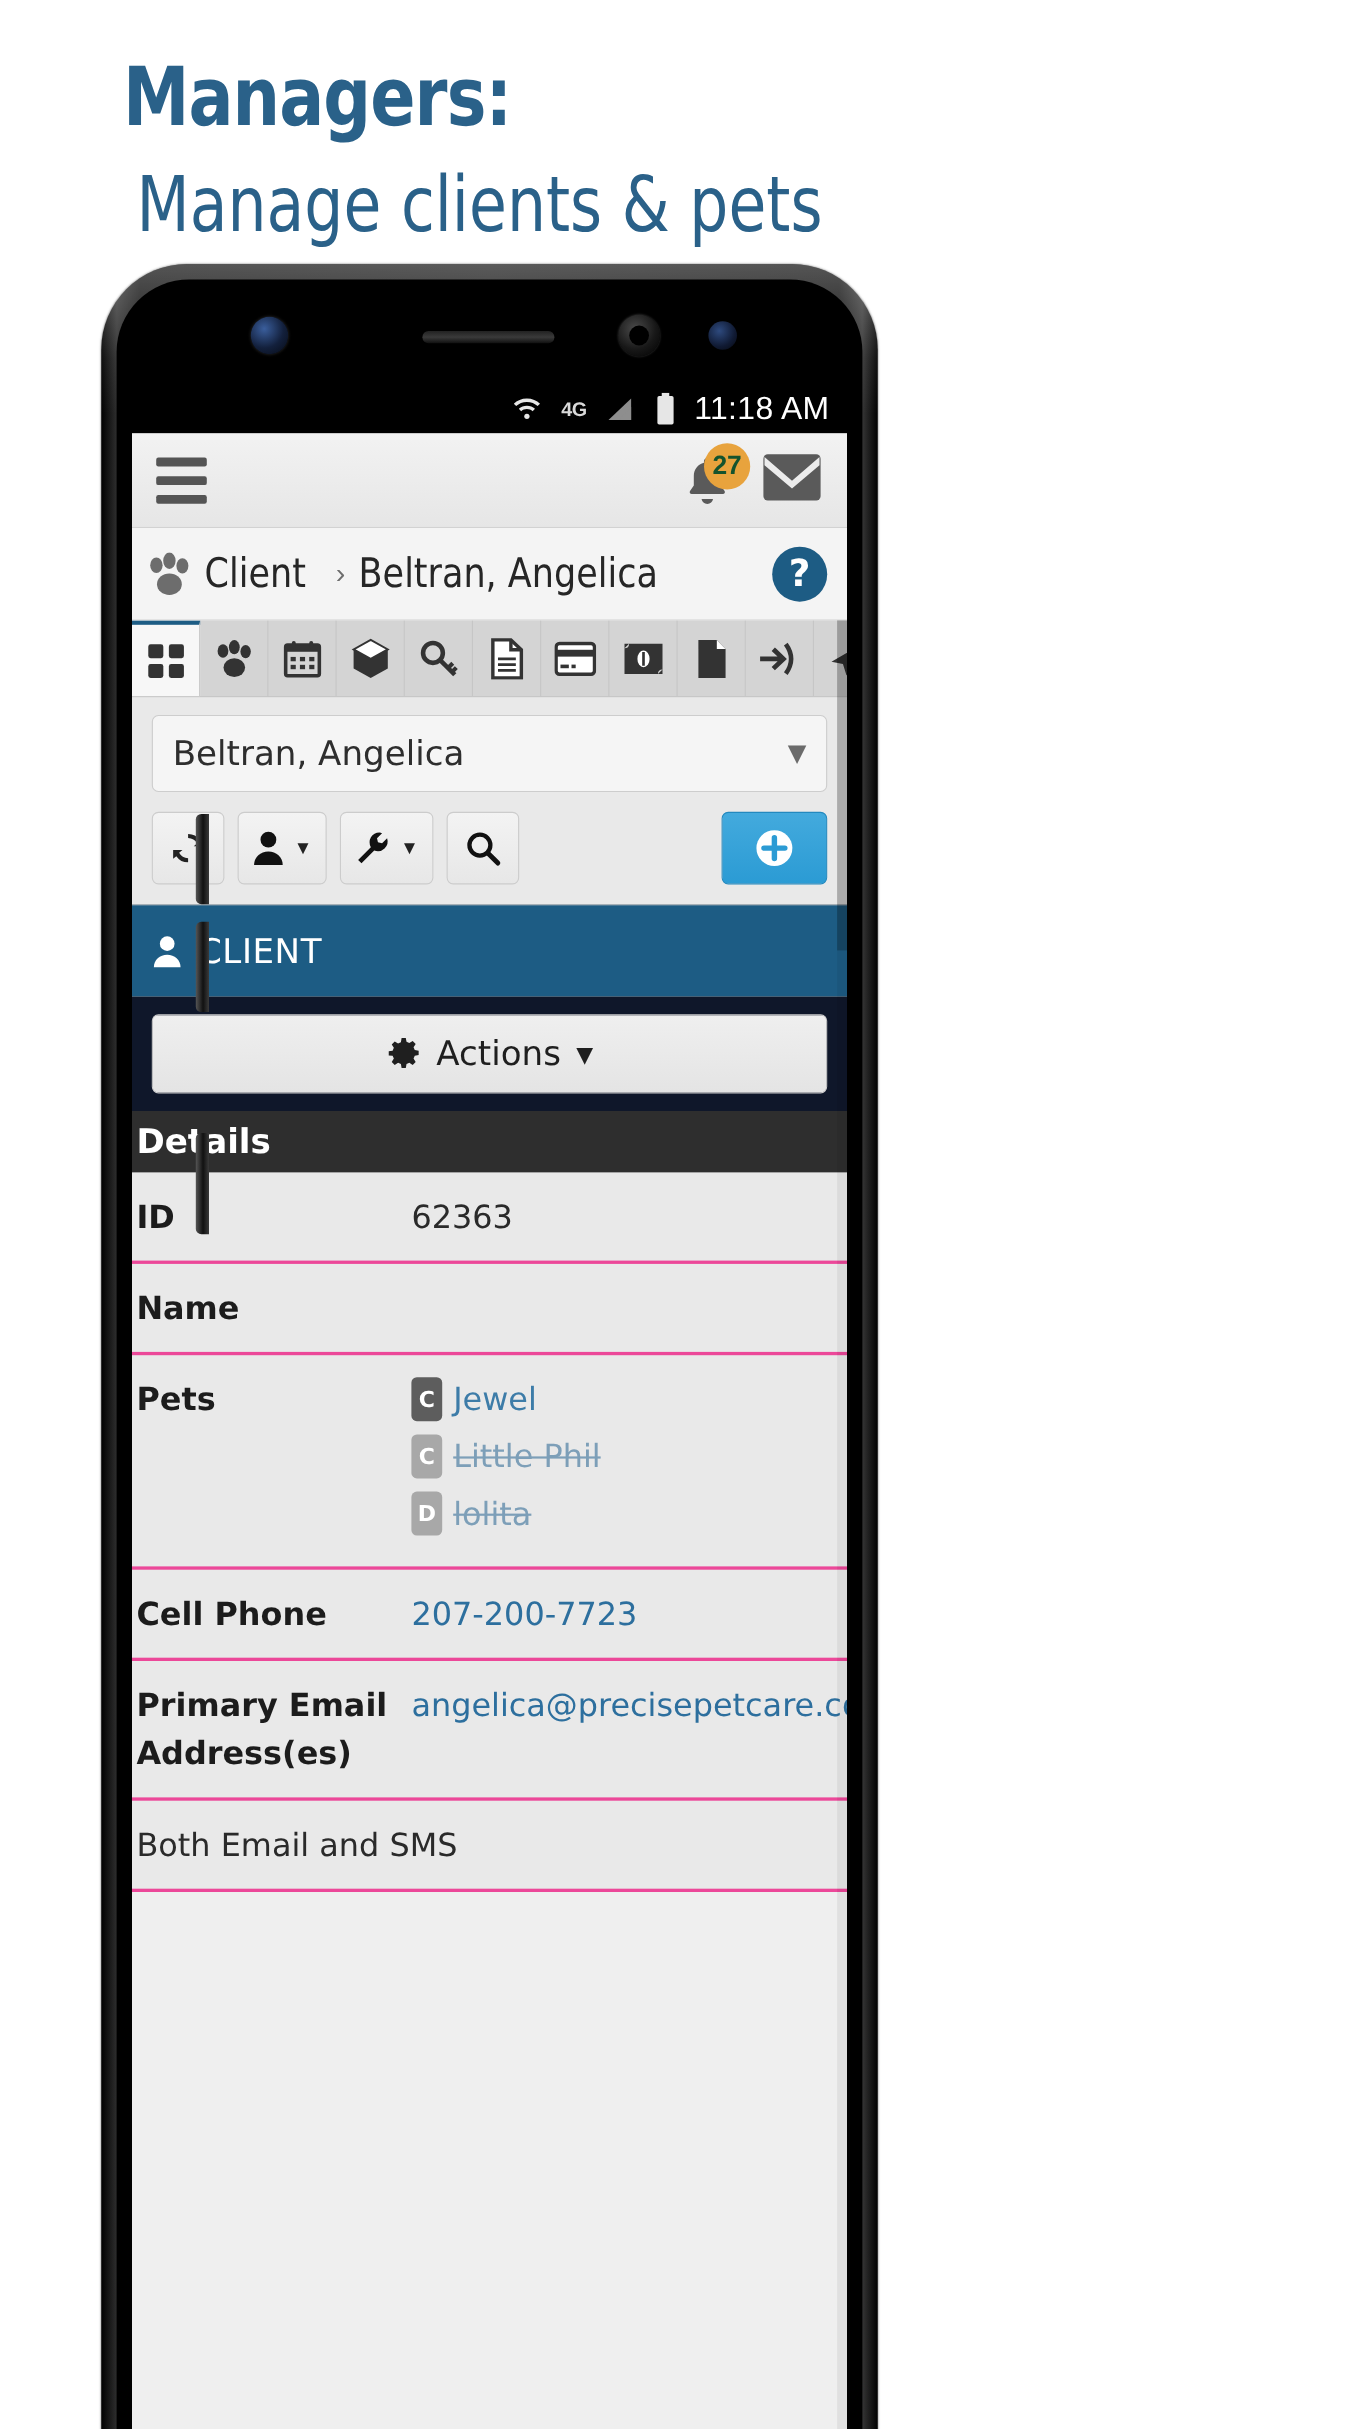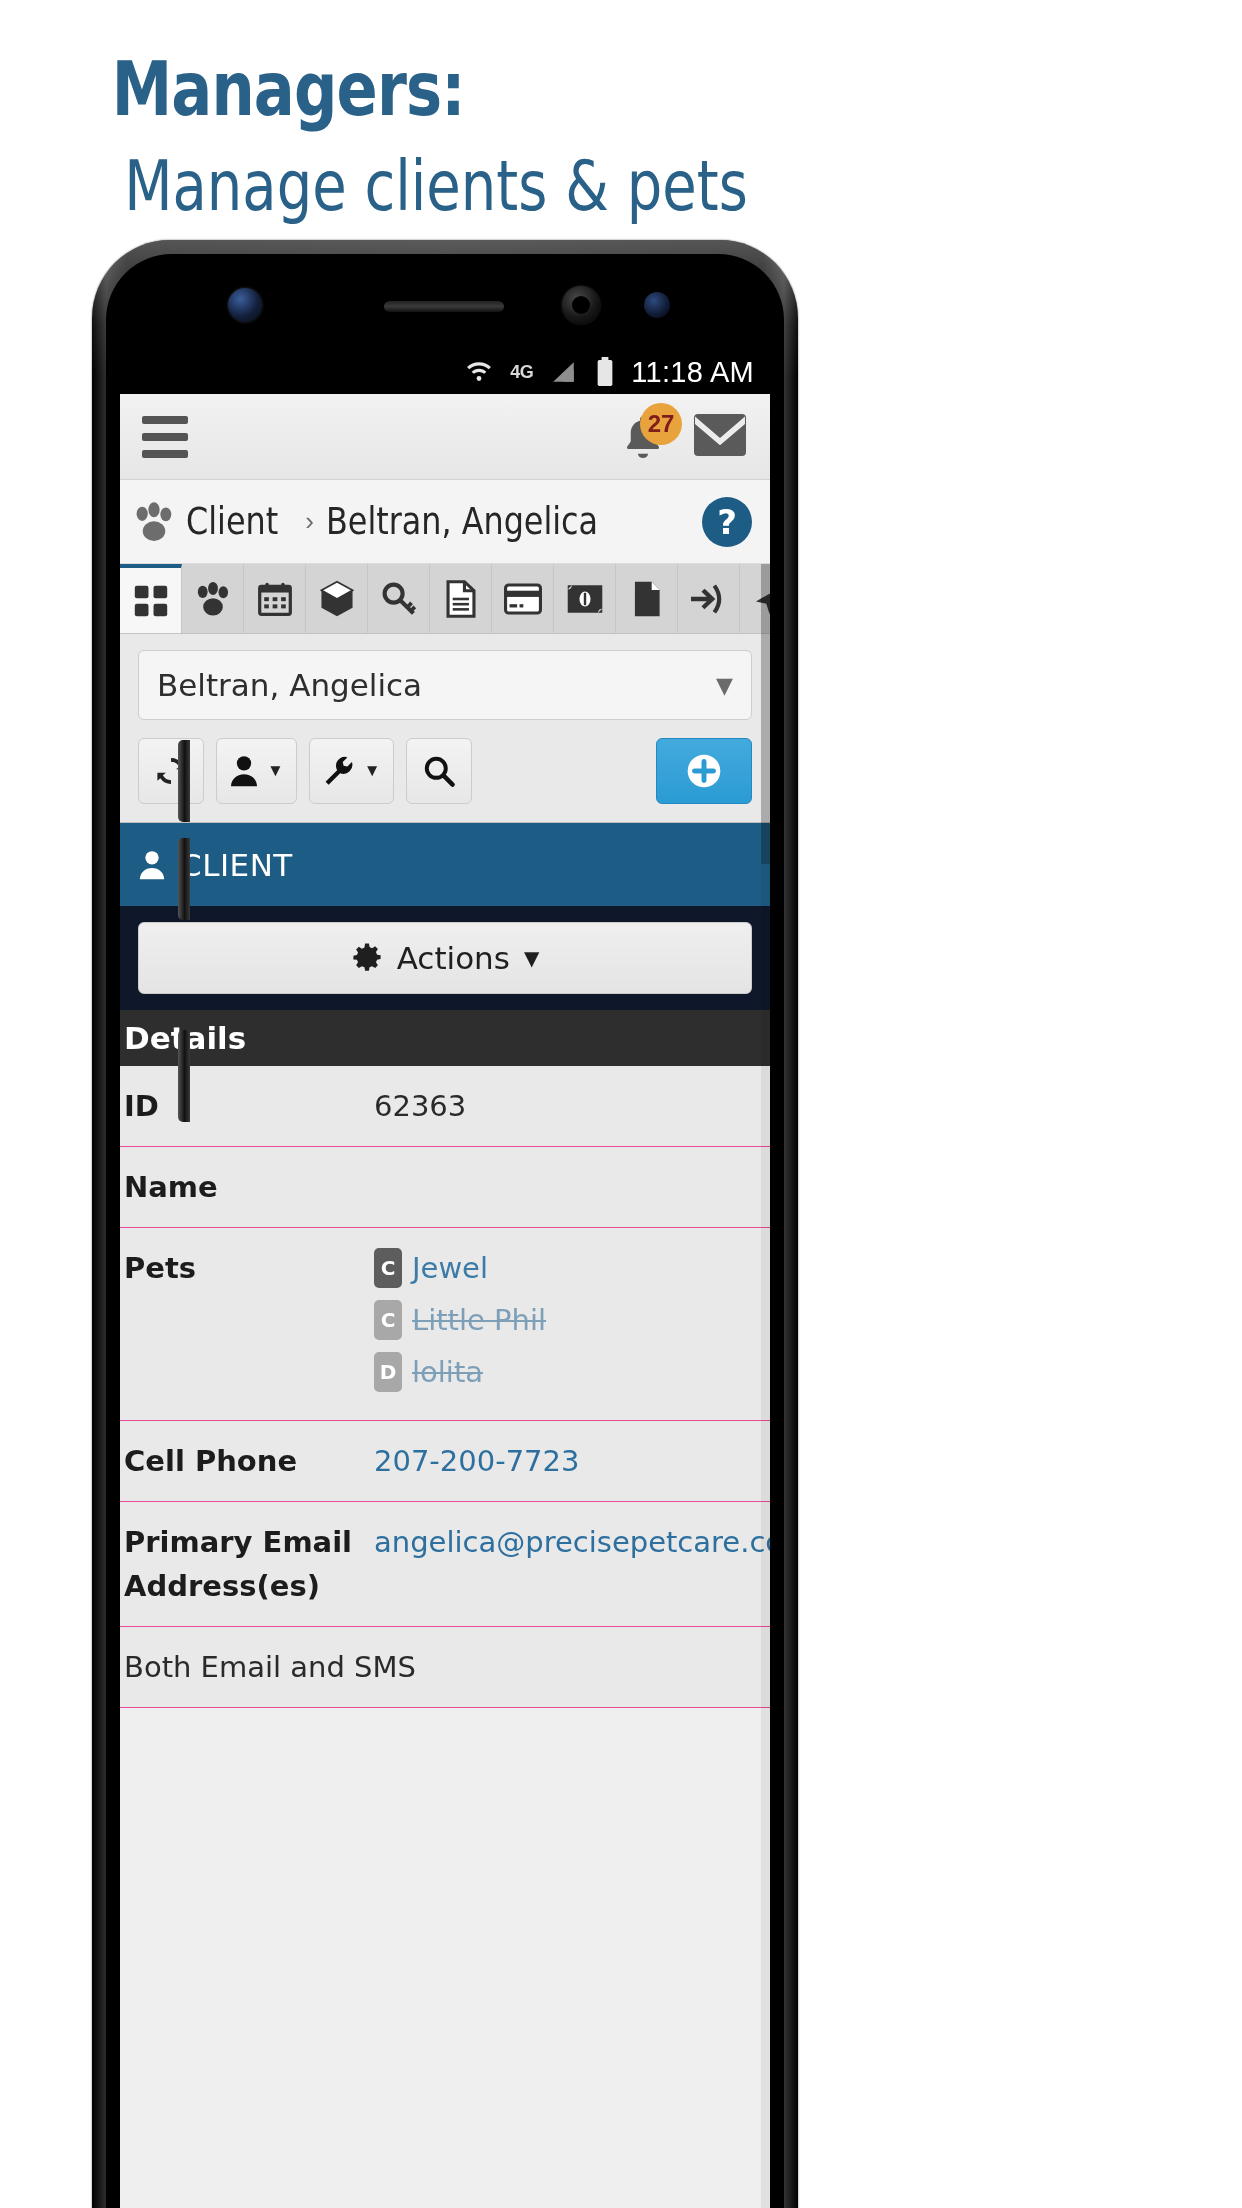--- a/index.html
+++ b/index.html
@@ -127,21 +127,21 @@
     display: flex; align-items: center; justify-content: space-between;
     padding: 0 22px;
   }
   .hamburger { width: 46px; display: flex; flex-direction: column; gap: 9px; cursor: pointer; }
   .hamburger span { display: block; height: 8px; background: #545454; border-radius: 2px; }
   .appbar-right { display: flex; align-items: center; gap: 26px; }
   .bell-wrap { position: relative; width: 46px; height: 52px; }
   .badge {
     position: absolute; right: -16px; top: -8px;
     min-width: 42px; height: 42px; padding: 0 6px;
-    border-radius: 21px; background: #e8a33d; color: #7f1d1d;
+    border-radius: 21px; background: #e8a33d; color: #14532d;
     font-size: 24px; font-weight: 600;
     display: flex; align-items: center; justify-content: center;
   }
 
   
   .crumbbar {
     height: 84px; background: #f4f4f4;
     border-bottom: 1px solid #dcdcdc;
     display: flex; align-items: center; justify-content: space-between;
     padding: 0 18px 0 12px;
@@ -227,21 +227,21 @@
 
   .details-head {
     background: #2e2e2e; color: #fff;
     height: 56px; display: flex; align-items: center;
     padding-left: 4px;
     font-family: "DejaVu Sans", sans-serif;
     font-weight: 700; font-size: 31px;
   }
   .dtable { background: #e9e9e9; }
   .drow {
-    display: flex; border-bottom: 1px solid #ec4899;
+    display: flex; border-bottom: 3px solid #ec4899;
     padding: 18px 4px;
   }
   .dlabel {
     width: 250px; flex: 0 0 250px;
     font-family: "DejaVu Sans", sans-serif;
     font-weight: 700; font-size: 29px; color: #1c1c1c;
     line-height: 44px;
   }
   .dval {
     flex: 1;

